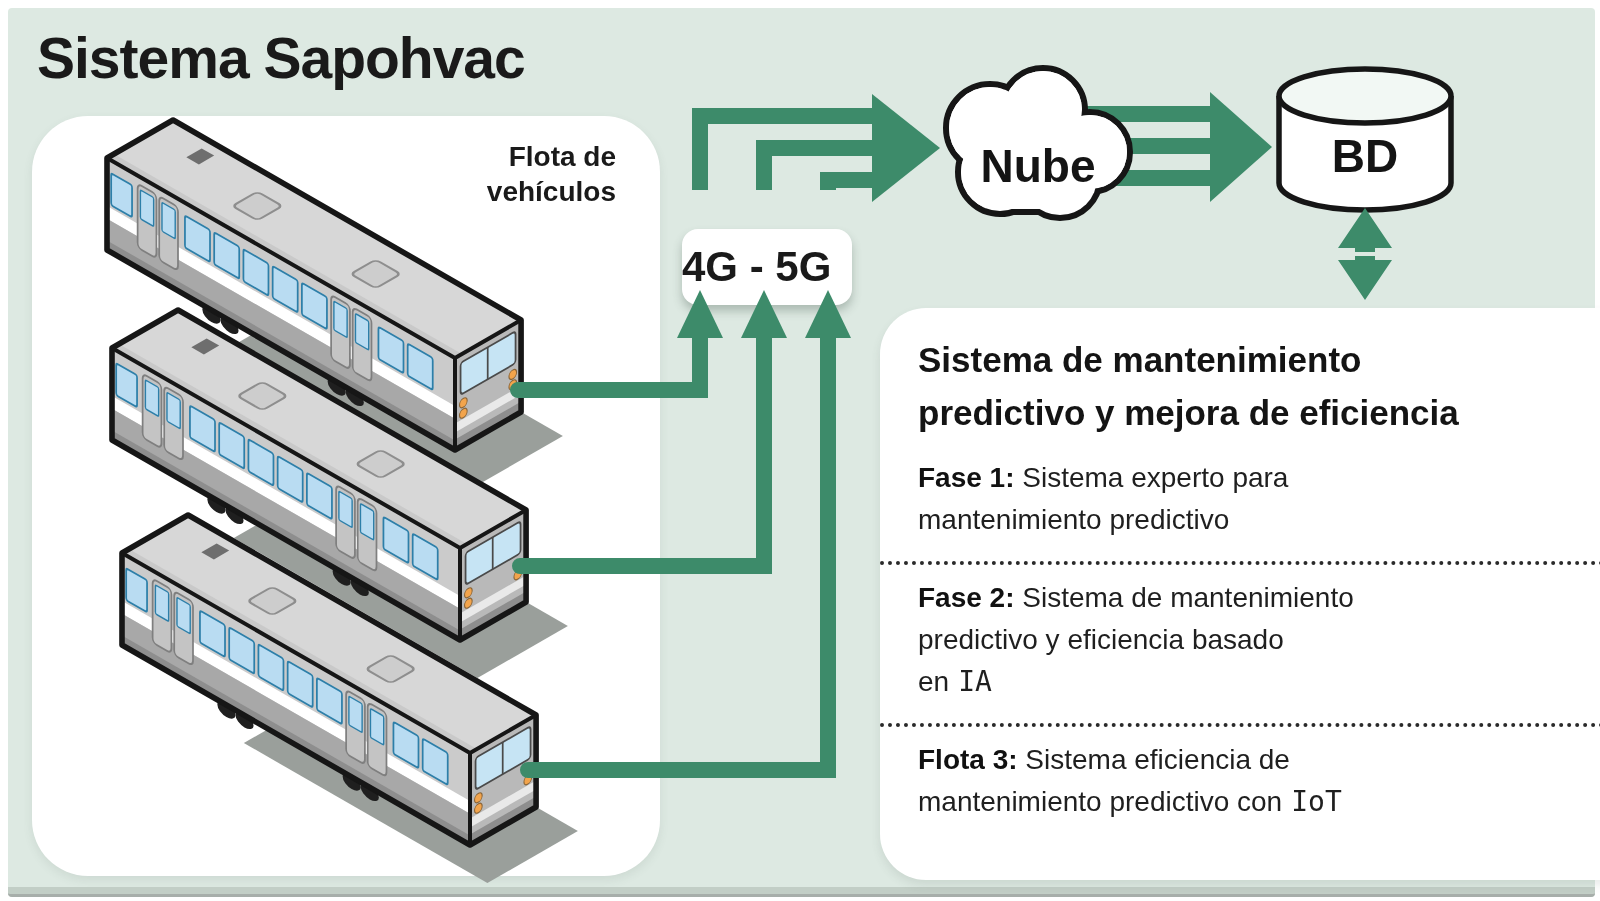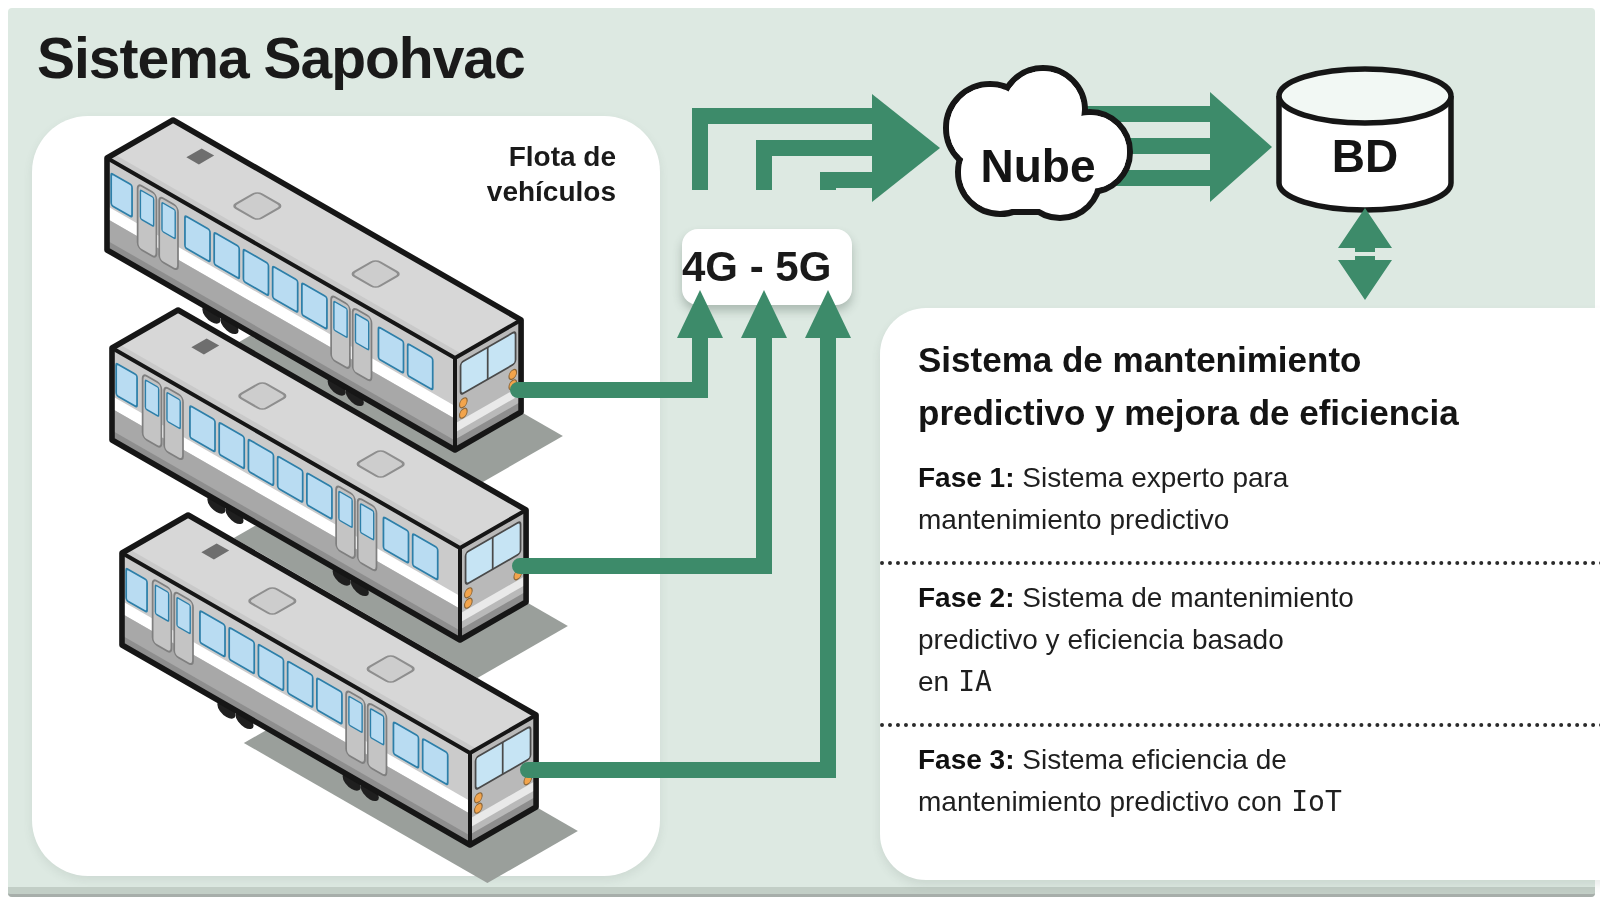--- a/index.html
+++ b/index.html
@@ -58,21 +58,21 @@
          <span class="ph-text">Sistema experto para
 mantenimiento predictivo</span><span class="suffix mono"></span></p>
     </div>
     <div class="phase">
       <p><strong class="ph-label">Fase 2:</strong>
          <span class="ph-text">Sistema de mantenimiento
 predictivo y eficiencia basado
 en</span><span class="suffix mono">IA</span></p>
     </div>
     <div class="phase">
-      <p><strong class="ph-label">Fase 3:</strong>
+      <p><strong class="ph-label">Flota 3:</strong>
          <span class="ph-text">Sistema eficiencia de
 mantenimiento predictivo con</span><span class="suffix mono">IoT</span></p>
     </div>
   </div>
 
   <div class="bottom-strip"></div>
 </div>
 
 <svg class="overlay" viewBox="0 0 1600 901">
   <defs>

